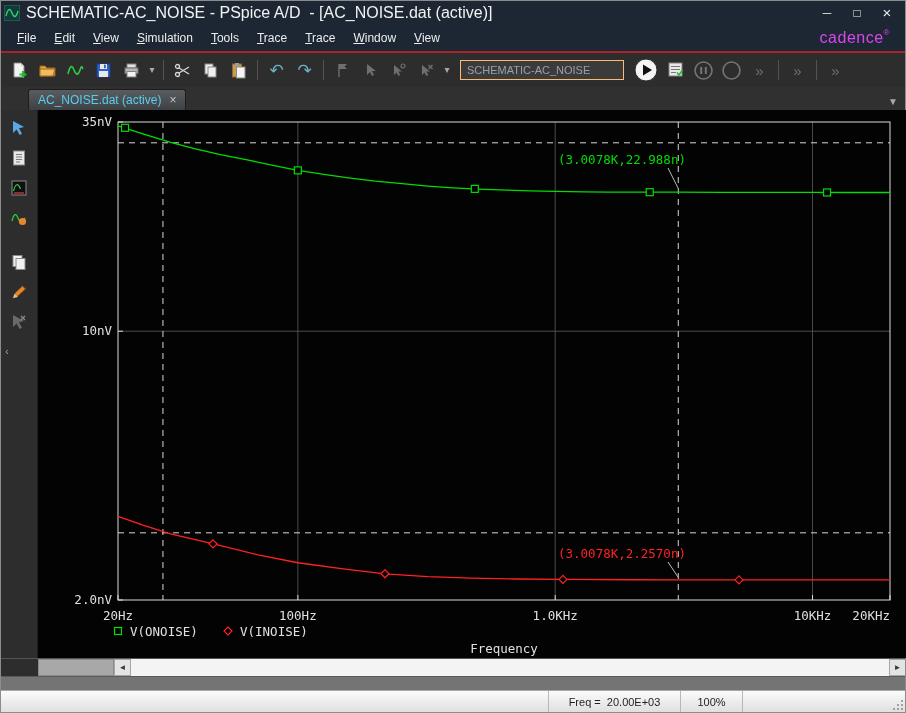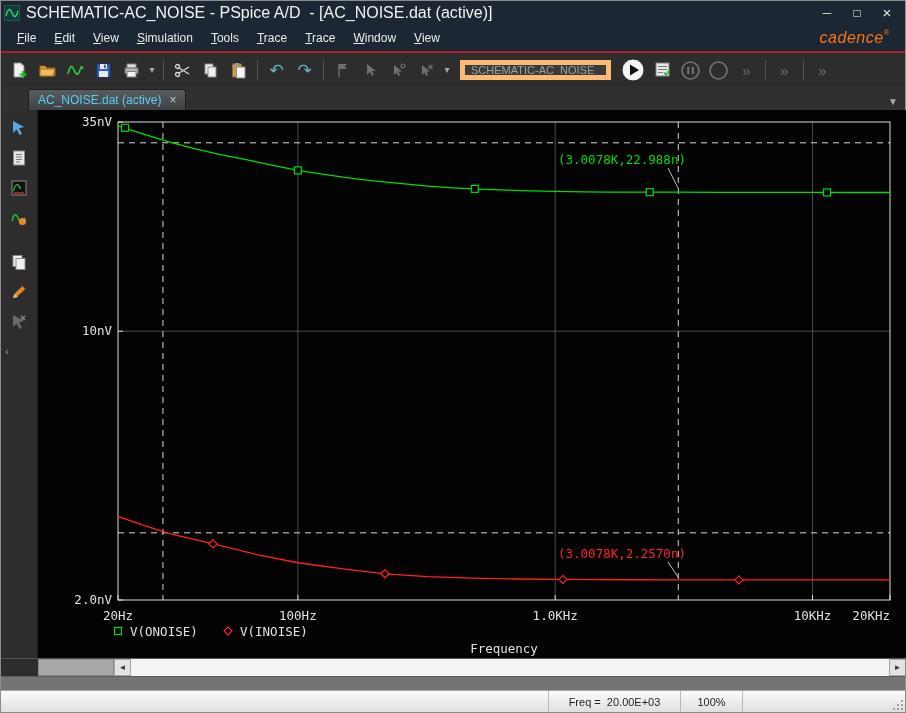--- a/index.html
+++ b/index.html
@@ -16,37 +16,37 @@
   .win-controls { margin-left:auto; display:flex; }
   .win-btn { width:30px; height:22px; display:flex; align-items:center; justify-content:center;
              color:#e8e8e8; font-size:12px; background:transparent; border:none; cursor:default; }
   .win-btn.close { font-size:15px; }
 
   
   .menubar { height:26px; background:#1c2733; display:flex; align-items:center;
              padding:0 8px; flex:0 0 auto; }
   .menu-item { display:inline-block; padding:4px 9px; color:#ececec; font-size:12px; cursor:default; }
   .menu-item::first-letter { text-decoration:underline; }
-  .brand { margin-left:auto; color:#f97316; font-size:16px; letter-spacing:.5px;
-           display:flex; align-items:flex-start; padding-right:8px;font-style:italic; }
+  .brand { margin-left:auto; color:#d946ef; font-size:16px; letter-spacing:.5px;
+           display:flex; align-items:flex-start; padding-right:8px; }
   .brand .reg { font-size:8px; margin-top:-1px; }
   .redline { height:2px; background:#a8232e; flex:0 0 auto; }
 
   
   .toolbar { height:34px; background:#2d2d2d; display:flex; align-items:center;
              padding:0 6px; gap:1px; flex:0 0 auto; }
   .tbtn { width:27px; height:26px; display:flex; align-items:center; justify-content:center;
           background:transparent; border:none; cursor:default; }
   .tbtn svg { display:block; }
   .glyph { color:#cfcfcf; font-size:15px; line-height:1; }
   .glyph.teal { color:#6fb3c6; font-size:17px; }
   .glyph.small { font-size:10px; color:#a8a8a8; }
   .glyph.gray { color:#6f6f6f; }
   .tsep { width:1px; height:20px; background:#525252; margin:0 4px; flex:0 0 auto; }
-  .sim-input { width:151px; height:20px; background:#3b3b3b; border:5px solid #fdba74;
+  .sim-input { width:164px; height:20px; background:#3b3b3b; border:1px solid #fdba74;
                color:#99a1a8; font-size:11px; padding:0 6px; margin:0 6px;
                font-family:"Liberation Sans", sans-serif; }
   .runbtn { width:30px; height:28px; }
 
   
   .tabbar { height:23px; background:#303030; display:flex; align-items:flex-end;
             padding-left:28px; flex:0 0 auto; }
   .tab { height:21px; display:flex; align-items:center; gap:8px; padding:8px 9px;
          background:linear-gradient(#5a5d5f,#3e4143); border:1px solid #1d1d1d; border-bottom:none;
          border-radius:3px 3px 0 0; color:#58cdf2; font-size:12px; cursor:default; }

